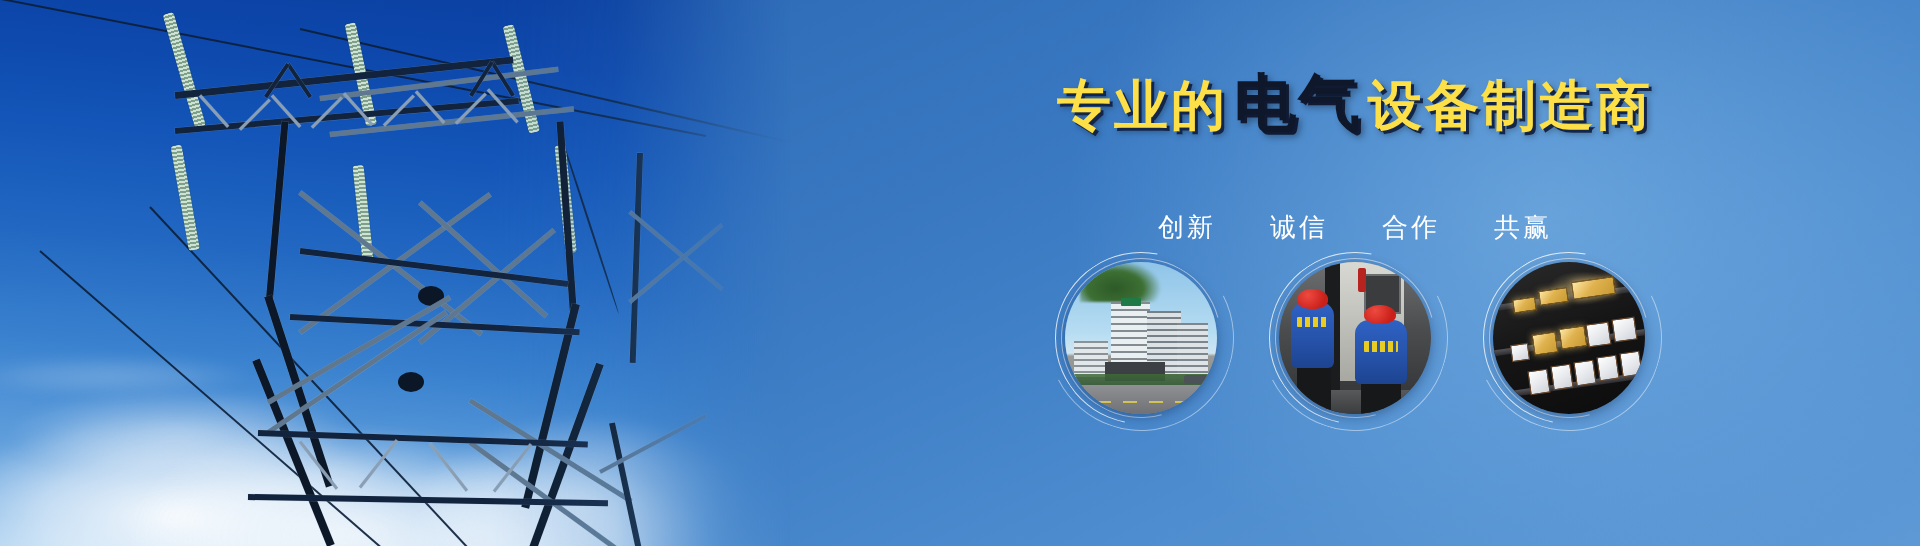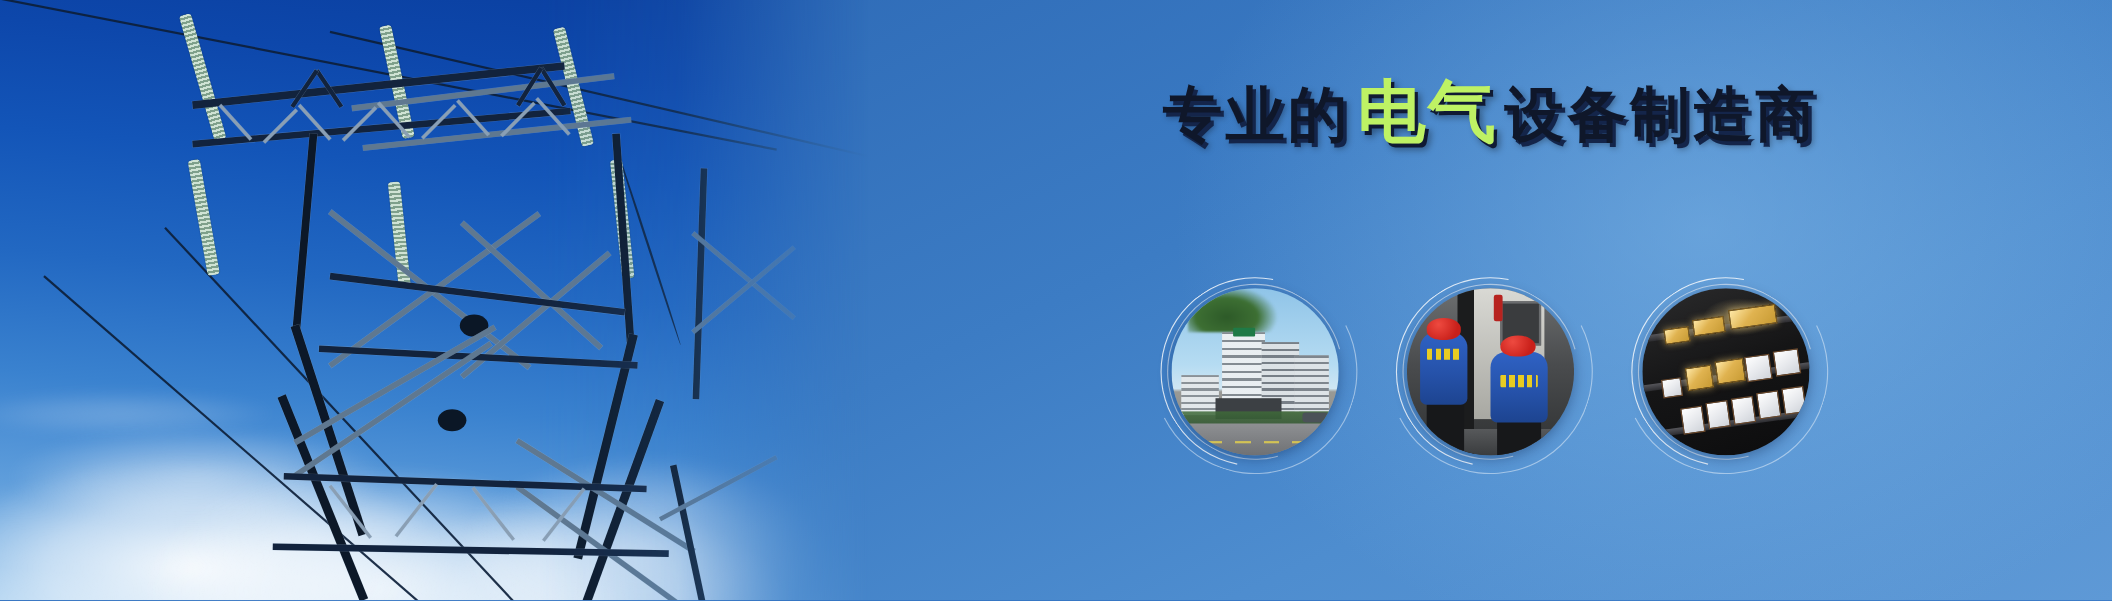--- a/index.html
+++ b/index.html
@@ -111,25 +111,25 @@
     position:absolute;
     left:0; right:0; top:72px;
     text-align:center;
     white-space:nowrap;
     font-size:54px;
     font-weight:bold;
     letter-spacing:3px;
     line-height:1;
   }
   .headline .w {
+    color:#fde047;
+    text-shadow:3px 3px 0 #14254a, 4px 4px 6px rgba(0,0,0,.35);
+  }
+  .headline .r {
     color:#0f172a;
-    text-shadow:3px 3px 0 #14254a, 4px 4px 6px rgba(0,0,0,.35);
-  }
-  .headline .r {
-    color:#bef264;
     text-shadow:3px 3px 0 #101a33, 5px 5px 7px rgba(0,0,0,.4);
     font-size:62px;
     letter-spacing:2px;
     margin:0 6px;
   }
 
   .pill {
     position:absolute;
     left:50%; top:156px;
     transform:translateX(-50%);
@@ -349,20 +349,26 @@
     </div>
   </div>
 
   <div class="content">
 
     <div class="headline">
       <span class="w">专业的</span><span class="r">电气</span><span class="w">设备制造商</span>
     </div>
 
 
+    <div class="keywords">
+      <span>创新</span>
+      <span>诚信</span>
+      <span>合作</span>
+      <span>共赢</span>
+    </div>
 
     <div class="circles">
 
       <div class="circle-wrap">
         <div class="ring r2"></div>
         <div class="ring r1"></div>
         <div class="ring r3"></div>
         <div class="thumb">
           <div class="t-building">
             <div class="tb-sky-tree"></div>

